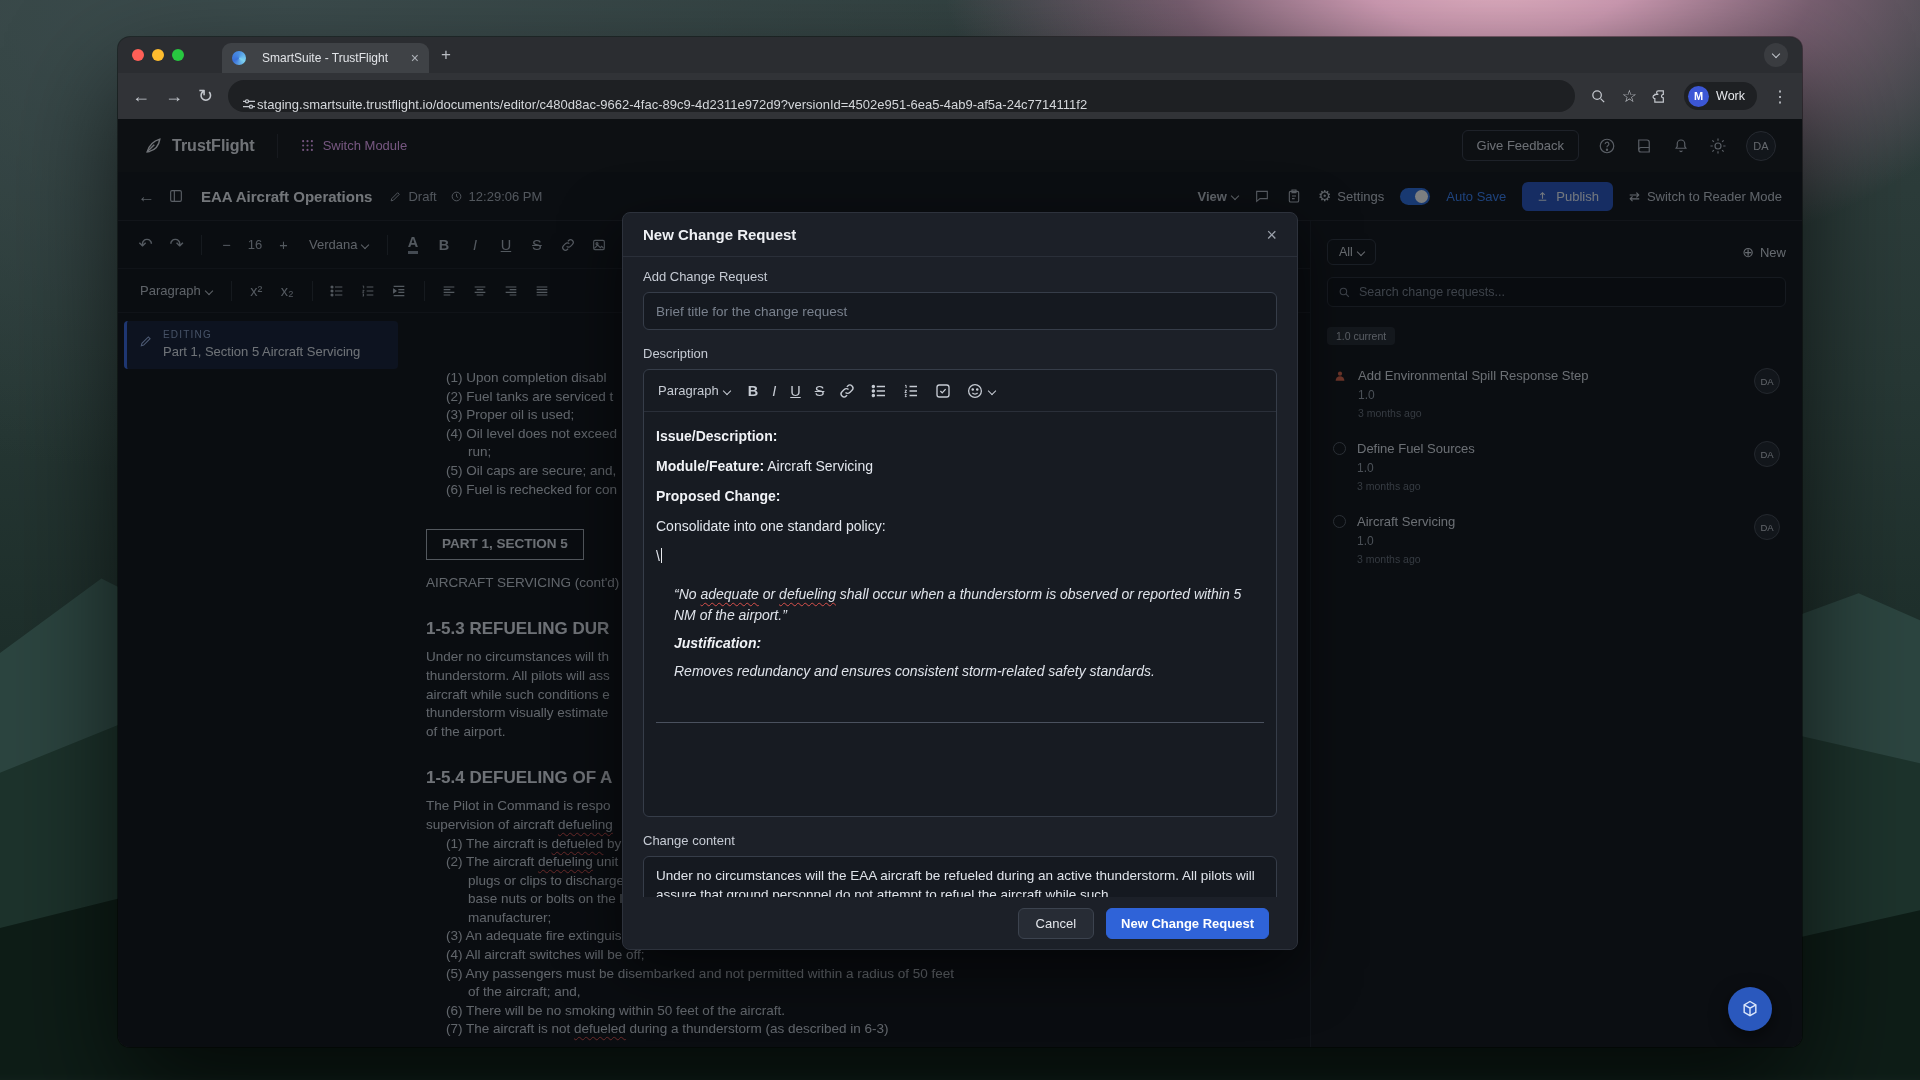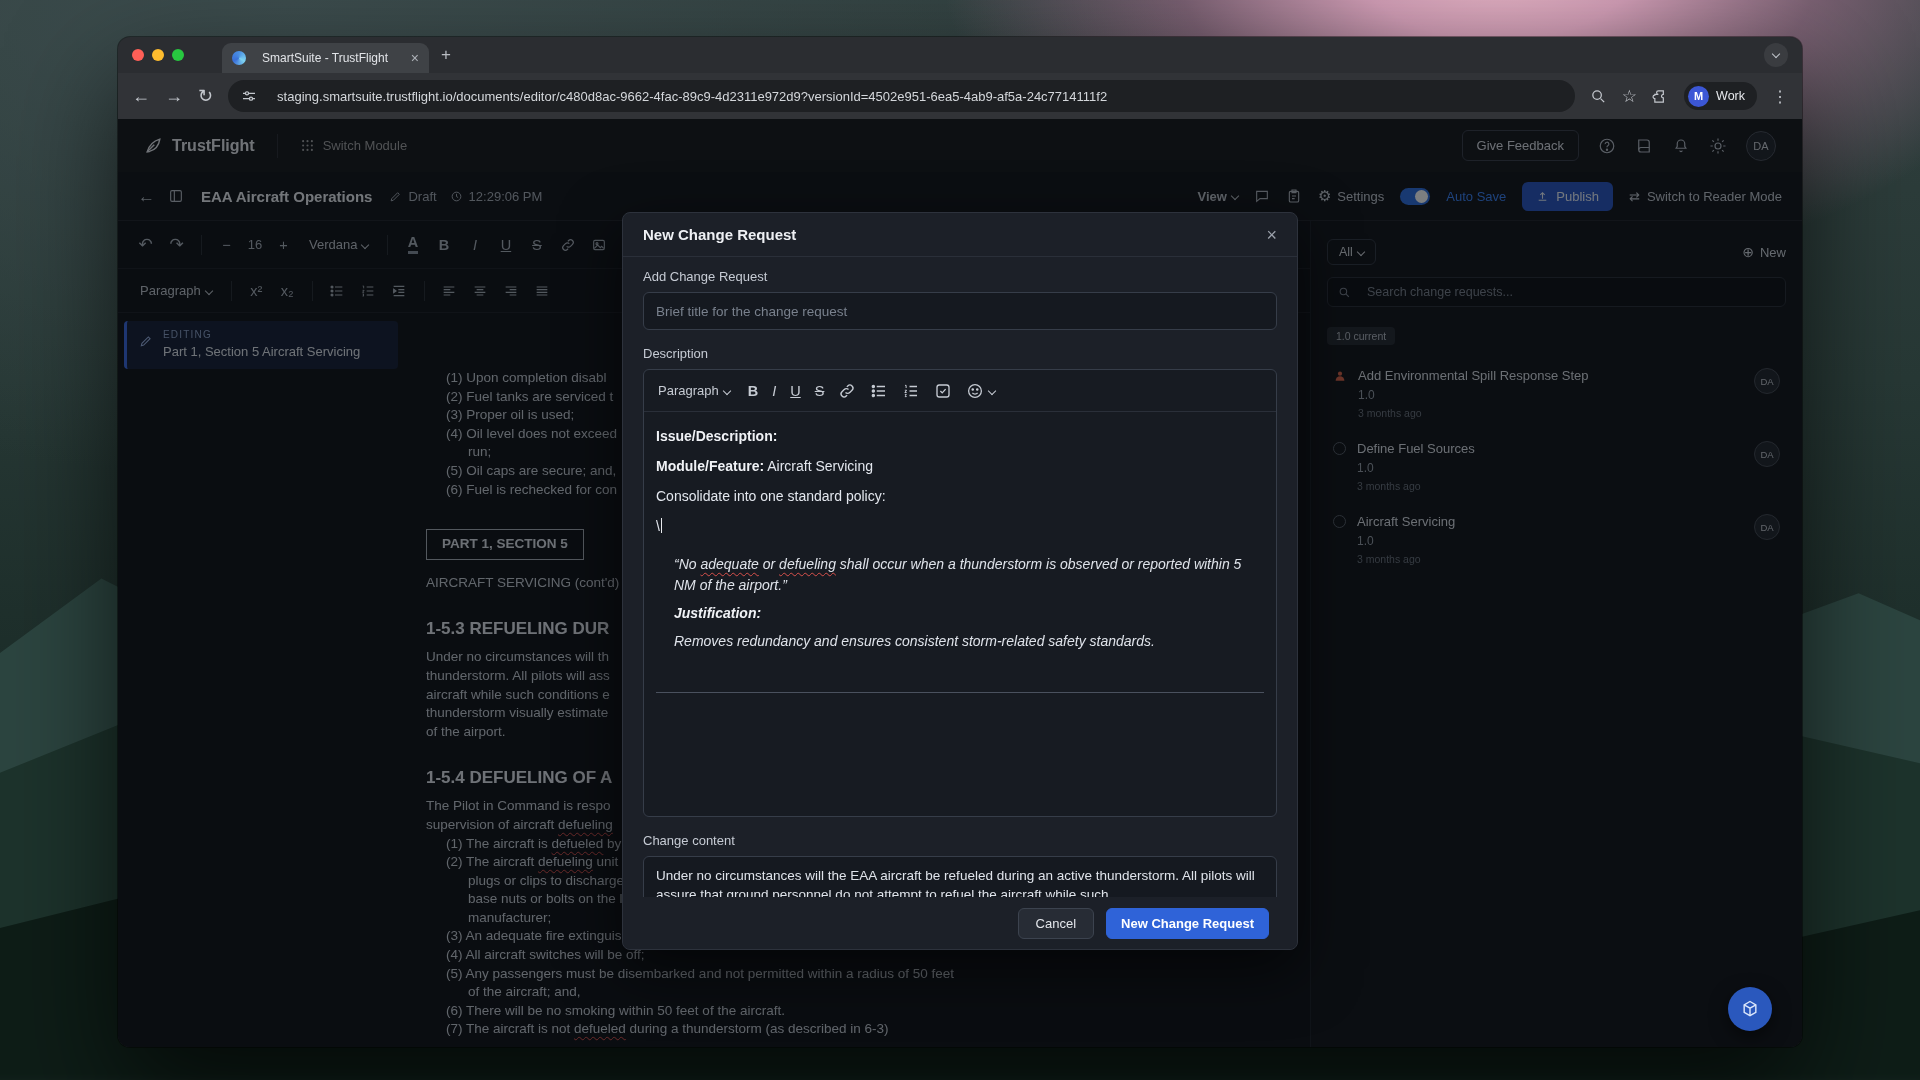--- a/index.html
+++ b/index.html
@@ -31,38 +31,38 @@
   .favicon { width:14px; height:14px; border-radius:50%; background:conic-gradient(#4a8fe2,#7ed3f0,#3a6fd8,#4a8fe2); flex:0 0 auto; }
   .tab-title { font-size:12px; color:#e2e4e8; white-space:nowrap; overflow:hidden; text-overflow:ellipsis; flex:1; }
   .tab-close { color:#aeb2b8; font-size:14px; line-height:1; }
   .newtab { margin-left:12px; color:#b9bdc3; font-size:17px; }
   .tab-chevron { margin-left:auto; width:24px; height:24px; border-radius:50%; background:#3a3c40; color:#c2c6cc;
     display:flex; align-items:center; justify-content:center; }
   .tab-chevron .chev{ margin:0 0 2px 0; }
 
   .urlbar { height:46px; background:#313337; display:flex; align-items:center; padding:0 14px; gap:15px; flex:0 0 auto; }
   .nav-g { color:#c3c7cd; font-size:18px; line-height:1; }
-  .omnibox { flex:1; height:32px; border-radius:16px; background:#1e2023; display:flex; align-items:center; gap:20px; padding:0 13px; min-width:0; }
+  .omnibox { flex:1; height:32px; border-radius:16px; background:#1e2023; display:flex; align-items:flex-end; gap:0; padding:0 13px; min-width:0; }
   .url-text { font-size:13px; color:#d4d7db; white-space:nowrap; overflow:hidden; text-overflow:ellipsis; }
   .chrome-ic { color:#c3c7cd; display:flex; align-items:center; }
   .star-g { font-size:17px; color:#c3c7cd; }
   .profile-chip { display:flex; align-items:center; gap:7px; height:28px; border-radius:14px; background:#1e2023; padding:3px 12px 3px 4px; }
   .m-avatar { width:21px; height:21px; border-radius:50%; background:#3c57d6; color:#fff; font-size:11px; font-weight:bold; display:flex; align-items:center; justify-content:center; }
   .profile-name { font-size:12.5px; color:#e6e8ec; }
   .kebab-g { font-size:16px; color:#c3c7cd; }
 
   .chev { display:inline-block; width:6px; height:6px; border-right:1.5px solid currentColor; border-bottom:1.5px solid currentColor; transform:rotate(45deg); margin-left:5px; vertical-align:2px; }
 
   
   .app { flex:1; position:relative; background:#14161a; overflow:hidden; color:#c9cdd4; }
 
   .app-nav { position:absolute; top:0; left:0; right:0; height:53px; background:#17191d; display:flex; align-items:center; padding:0 26px; }
   .brand { display:flex; align-items:center; gap:9px; color:#e7e9ed; font-size:16px; font-weight:bold; }
   .nav-vsep { width:1px; height:24px; background:#2c2f35; margin:0 22px; }
-  .switch-module { display:flex; align-items:flex-end; gap:8px; font-size:13px; color:#a3a3a3; }
+  .switch-module { display:flex; align-items:flex-end; gap:8px; font-size:13px; color:#f0abfc; }
   .nav-right { margin-left:auto; display:flex; align-items:center; gap:19px; }
   .feedback-btn { border:1px solid #3b4049; border-radius:6px; padding:7px 14px; font-size:13px; color:#dde0e6; }
   .nav-ic { color:#b6bcc5; display:flex; }
   .avatar { width:30px; height:30px; border-radius:50%; background:#23262c; border:1px solid #4a4f58; color:#cdd1d8;
     font-size:11px; display:flex; align-items:center; justify-content:center; }
 
   .doc-header { position:absolute; top:53px; left:0; right:0; height:49px; display:flex; align-items:center; gap:13px; padding:0 20px; border-bottom:1px solid #22252b; background:#14161a; }
   .hdr-g { color:#b6bcc5; font-size:17px; line-height:1; display:flex; align-items:center; }
   .doc-title { font-size:15px; font-weight:bold; color:#eceef2; margin:0 4px; }
   .meta { display:flex; align-items:center; gap:6px; font-size:13px; color:#a7adb7; }
@@ -99,21 +99,21 @@
   .part-box { display:inline-block; margin-top:30px; border:1.5px solid #a9afb9; padding:5px 15px; font-weight:bold; color:#dde1e8; font-size:13.5px; }
   .sub { margin-top:14px; }
   .dh { margin:26px 0 9px; font-size:17px; font-weight:bold; color:#e3e7ed; line-height:21px; }
   .sq { text-decoration:underline; text-decoration-style:wavy; text-decoration-color:#d8504b; text-decoration-thickness:1px; text-underline-offset:3px; }
 
   .sidebar { width:492px; flex:0 0 auto; background:#131519; border-left:1px solid #1f2228; padding:18px 16px 0; position:relative; }
   .sb-toprow { display:flex; align-items:center; }
   .all-sel { border:1px solid #343943; border-radius:6px; padding:5px 11px; font-size:12.5px; color:#d4d8de; display:flex; align-items:center; }
   .new-btn { margin-left:auto; display:flex; align-items:center; gap:6px; font-size:13px; color:#cfd4db; }
   .new-plus { font-size:14px; }
-  .sb-search { margin-top:12px; display:flex; align-items:center; gap:16px; border:1px solid #2b2f37; background:#0f1115; border-radius:6px; padding:7px 10px; color:#7c838e; }
+  .sb-search { margin-top:12px; display:flex; align-items:center; gap:8px; border:1px solid #2b2f37; background:#0f1115; border-radius:6px; padding:7px 10px; color:#7c838e; }
   .sb-search input { background:transparent; border:none; outline:none; color:#c8ccd3; font-size:12.5px; width:100%; font-family:"Liberation Sans",sans-serif; }
   .sb-search input::placeholder { color:#7c838e; }
   .ver-badge { display:inline-block; margin-top:20px; background:#262a31; color:#b7bcc5; font-size:10.5px; padding:3px 9px; border-radius:4px; }
   .cr-list { margin-top:12px; }
   .cr-item { display:flex; gap:11px; padding:11px 6px; align-items:flex-start; }
   .cr-icon { flex:0 0 auto; margin-top:1px; display:flex; }
   .cr-circle { width:13px; height:13px; border-radius:50%; border:1.5px solid #5a616b; display:inline-block; margin-top:1px; }
   .cr-body { flex:1; min-width:0; }
   .cr-title { font-size:13px; color:#dbdfe6; white-space:nowrap; overflow:hidden; text-overflow:ellipsis; }
   .cr-ver { font-size:12px; color:#98a0aa; margin-top:5px; }
@@ -595,20 +595,21 @@
                   <circle cx="9" cy="10" r=".9" fill="currentColor"></circle>
                   <circle cx="15" cy="10" r=".9" fill="currentColor"></circle>
                   <path d="M8.5 14.5a4.5 4.5 0 0 0 7 0"></path>
                 </svg>
               <i class="chev"></i>
             </span>
           </div>
           <div class="ed-content">
             <p><b>Issue/Description:</b></p>
             <p><b>Module/Feature:</b><span> Aircraft Servicing</span></p>
+            <p><b>Proposed Change:</b></p>
             <p>Consolidate into one standard policy:</p>
             <p><span>\</span><span class="caret"></span></p>
             <div class="bq">
               <p><span>“No </span><span class="sq">adequate</span><span> or </span><span class="sq">defueling</span><span> shall occur when a thunderstorm is observed or reported within 5 NM of the airport.”</span></p>
               <p><b><i>Justification:</i></b></p>
               <p><i>Removes redundancy and ensures consistent storm-related safety standards.</i></p>
             </div>
             <div class="ed-hr"></div>
           </div>
         </div>

